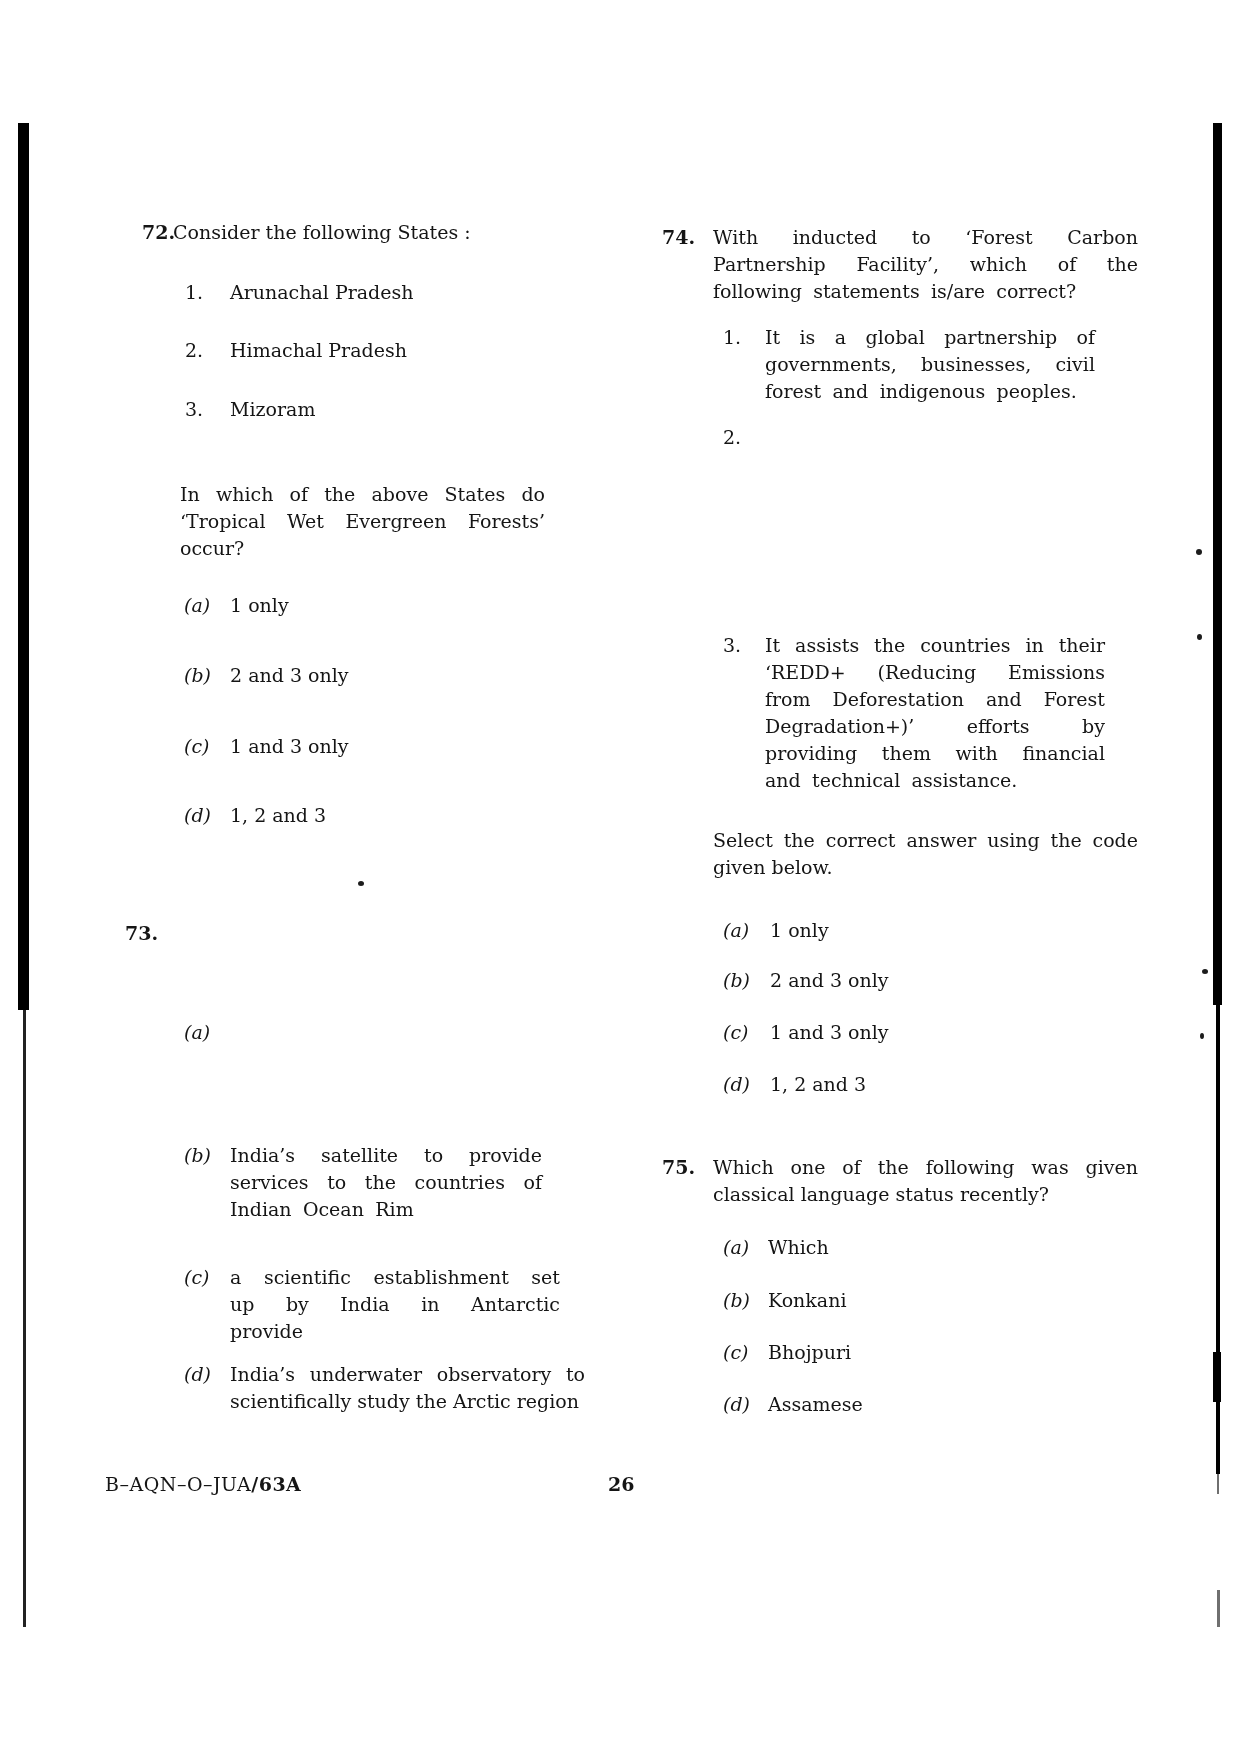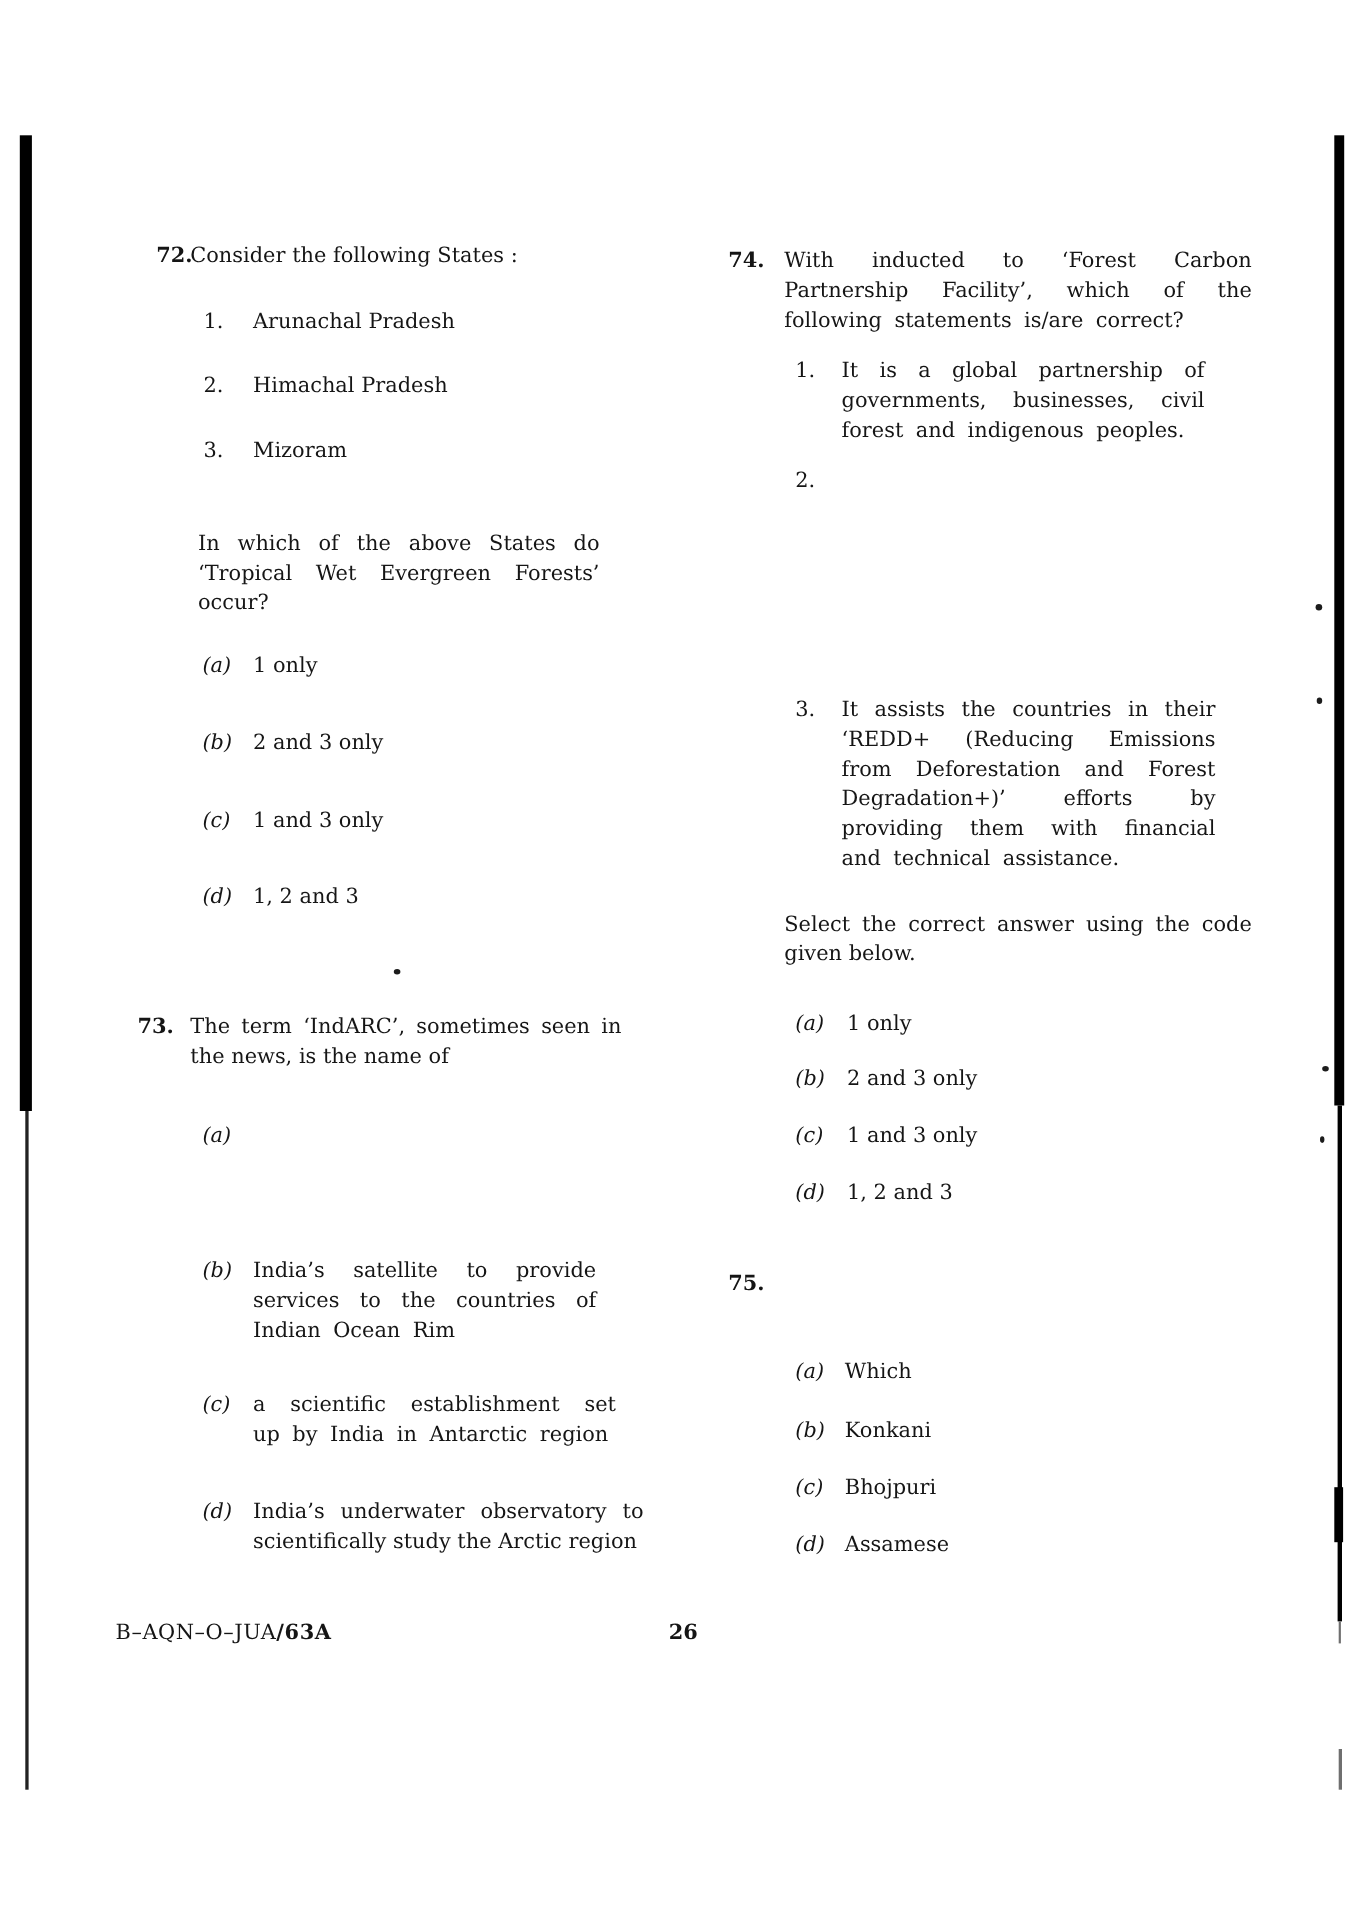--- a/index.html
+++ b/index.html
@@ -60,29 +60,28 @@
   <div class="abs olabel" style="left:184px; top:662px;">(b)</div>
   <div class="abs nowrap" style="left:230px; top:662px;">2 and 3 only</div>
 
   <div class="abs olabel" style="left:184px; top:733px;">(c)</div>
   <div class="abs nowrap" style="left:230px; top:733px;">1 and 3 only</div>
 
   <div class="abs olabel" style="left:184px; top:802px;">(d)</div>
   <div class="abs nowrap" style="left:230px; top:802px;">1, 2 and 3</div>
 
   <div class="abs qnum" style="left:125px; top:920px;">73.</div>
-  <div class="abs just" style="left:173px; top:920px; width:392px;">The term ‘IndARC’, sometimes seen in the news, is the name of</div>
 
   <div class="abs olabel" style="left:184px; top:1019px;">(a)</div>
 
   <div class="abs olabel" style="left:184px; top:1142px;">(b)</div>
   <div class="abs just loose" style="left:230px; top:1142px; width:312px;">India’s satellite to provide services to the countries of Indian Ocean Rim</div>
 
   <div class="abs olabel" style="left:184px; top:1264px;">(c)</div>
-  <div class="abs just loose" style="left:230px; top:1264px; width:330px;">a scientific establishment set up by India in Antarctic region</div>
+  <div class="abs just loose" style="left:230px; top:1264px; width:330px;">a scientific establishment set up by India in Antarctic provide</div>
 
   <div class="abs olabel" style="left:184px; top:1361px;">(d)</div>
   <div class="abs just" style="left:230px; top:1361px; width:355px;">India’s underwater observatory to scientifically study the Arctic region</div>
 
   <div class="abs qnum" style="left:662px; top:224px;">74.</div>
   <div class="abs just loose" style="left:713px; top:224px; width:425px;">With inducted to ‘Forest Carbon Partnership Facility’, which of the following statements is/are correct?</div>
 
   <div class="abs snum" style="left:723px; top:324px;">1.</div>
   <div class="abs just loose" style="left:765px; top:324px; width:330px;">It is a global partnership of governments, businesses, civil forest and indigenous peoples.</div>
 
@@ -99,20 +98,21 @@
   <div class="abs olabel" style="left:723px; top:967px;">(b)</div>
   <div class="abs nowrap" style="left:770px; top:967px;">2 and 3 only</div>
 
   <div class="abs olabel" style="left:723px; top:1019px;">(c)</div>
   <div class="abs nowrap" style="left:770px; top:1019px;">1 and 3 only</div>
 
   <div class="abs olabel" style="left:723px; top:1071px;">(d)</div>
   <div class="abs nowrap" style="left:770px; top:1071px;">1, 2 and 3</div>
 
   <div class="abs qnum" style="left:662px; top:1154px;">75.</div>
+  <div class="abs just" style="left:713px; top:1154px; width:425px;">Which one of the following was given classical language status recently?</div>
 
   <div class="abs olabel" style="left:723px; top:1234px;">(a)</div>
   <div class="abs nowrap" style="left:768px; top:1234px;">Which</div>
 
   <div class="abs olabel" style="left:723px; top:1287px;">(b)</div>
   <div class="abs nowrap" style="left:768px; top:1287px;">Konkani</div>
 
   <div class="abs olabel" style="left:723px; top:1339px;">(c)</div>
   <div class="abs nowrap" style="left:768px; top:1339px;">Bhojpuri</div>
 

